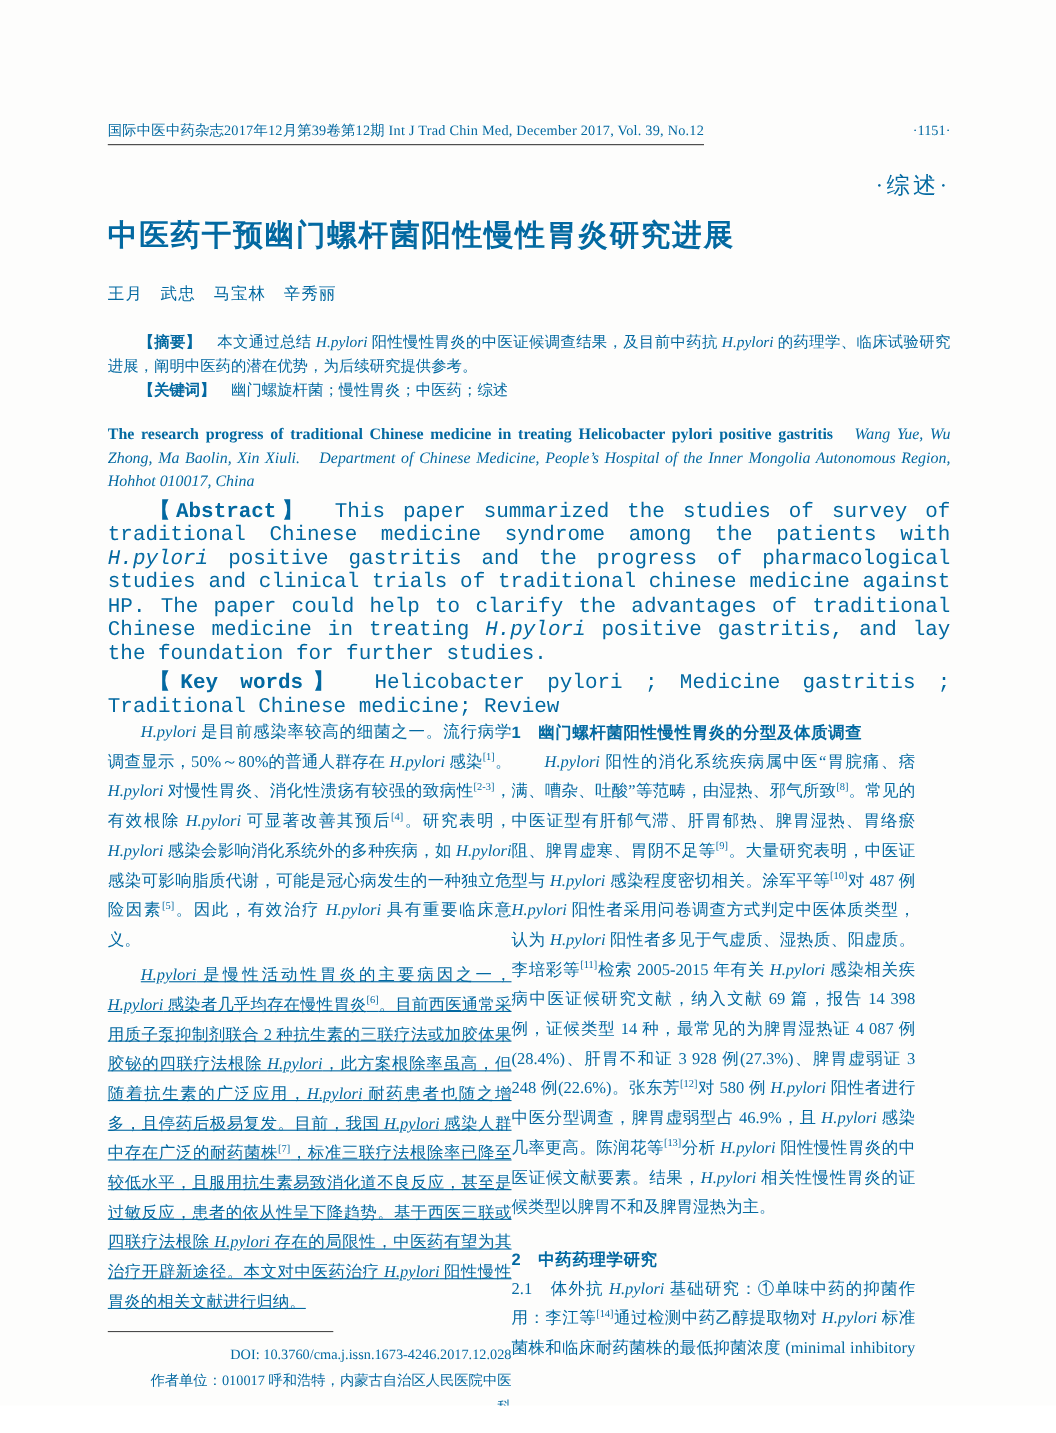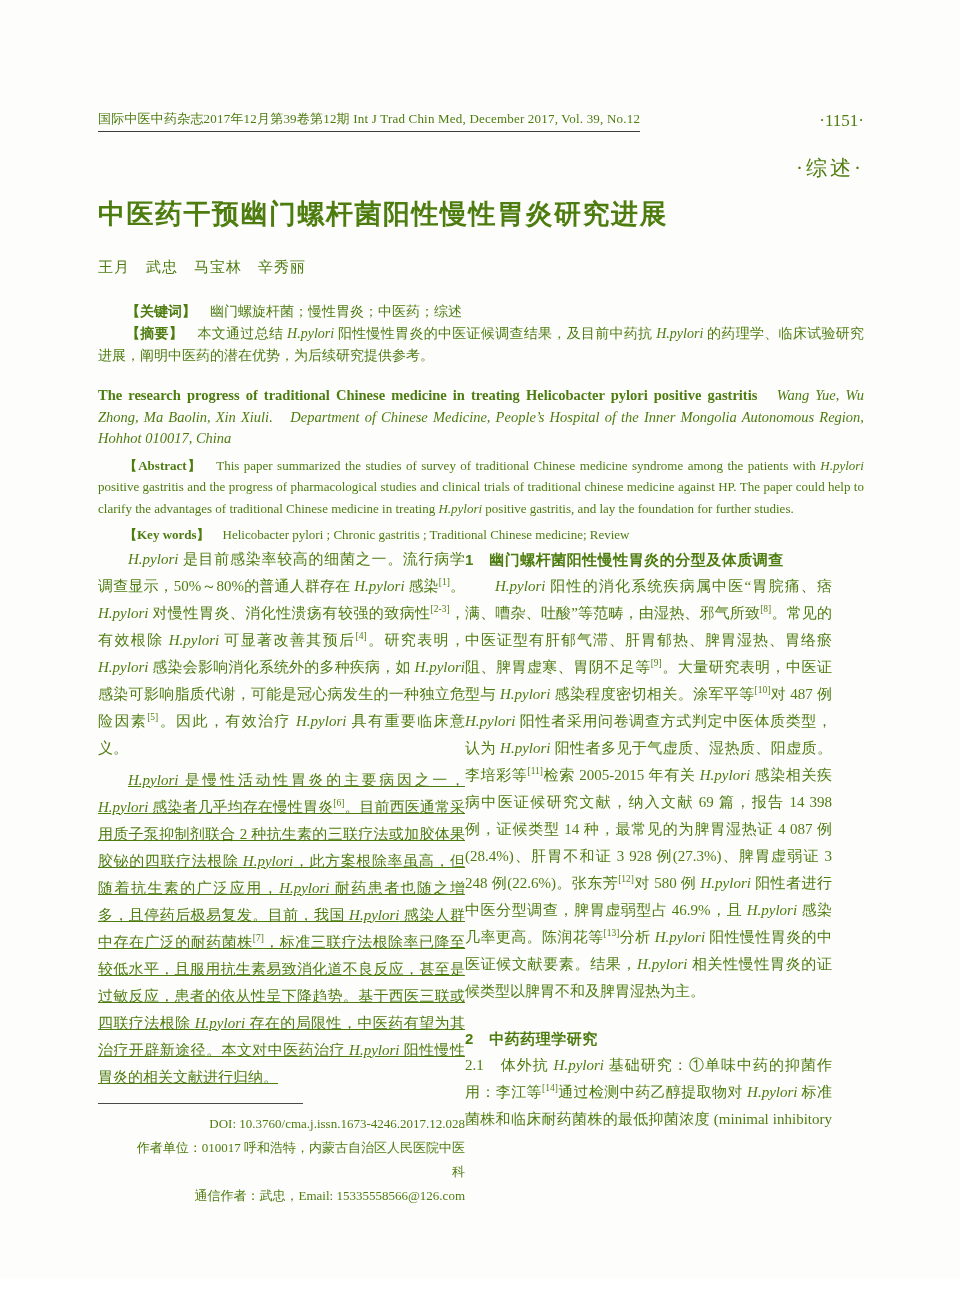--- a/index.html
+++ b/index.html
@@ -2,43 +2,43 @@
 <html lang="zh"><head>
 <meta charset="utf-8">
 <style>
   * { margin:0; padding:0; box-sizing:border-box; }
   html, body { background:#ffffff; }
   body { width:960px; }
   .page {
     position:relative; width:960px; height:1278px;
     background:#fdfdfc; overflow:hidden;
     font-family:"Liberation Serif","DejaVu Serif",serif;
-    color:#4d7c0f;
+    color:#0369a1;
   }
   .content { position:absolute; left:98px; top:0; width:766px; }
 
   .header { display:flex; justify-content:space-between; align-items:flex-start; padding-top:110px; }
   .journal-line { font-size:13px; letter-spacing:0.2px; border-bottom:1px solid #3c3c3c; padding-bottom:3px; white-space:nowrap; }
-  .page-number { font-size:17px; padding-top:1px; }
+  .page-number { font-size:13px; padding-top:1px; }
 
   .category { text-align:right; font-size:21px; margin-top:22px; letter-spacing:3px; }
 
   .title {
     font-family:Liberation Sans, sans-serif;
     font-weight:700; font-size:27px; letter-spacing:1.5px; margin-top:14px;
   }
   .authors { font-size:15px; margin-top:26px; letter-spacing:1px; }
 
   .abs-cn { margin-top:24px; font-size:14px; line-height:22px; text-align:justify; }
   .abs-cn p { text-indent:2em; }
 
   .en-block { margin-top:18px; font-size:14.5px; line-height:21.5px; text-align:justify; }
   .il { font-style:italic; }
 
-  .en-abs { font-size:13px; line-height:21.5px; text-align:justify; text-indent:2em; margin-top:5px; }
+  .en-abs { font-size:19px; line-height:21.5px; text-align:justify; text-indent:2em; margin-top:5px;font-family:Liberation Mono, monospace; }
 
   .columns { display:flex; }
   .col { width:367px; font-size:15px; line-height:27px; text-align:justify; }
   .col p.body { text-indent:2em; }
   .col p.p2 { margin-top:5px;text-decoration:underline; }
   .col p.h {
     font-weight:700; font-family:"Liberation Sans","DejaVu Sans",sans-serif;
     text-align:left; letter-spacing:0.5px;
   }
   .col p.h2 { margin-top:20px; }
@@ -63,30 +63,30 @@
       <div class="page-number">·1151·</div>
     </div>
 
     <div class="category">·综述·</div>
 
     <h1 class="title">中医药干预幽门螺杆菌阳性慢性胃炎研究进展</h1>
 
     <div class="authors">王月　武忠　马宝林　辛秀丽</div>
 
     <div class="abs-cn">
+      <p><span class="b">【摘要】　</span><span>本文通过总结 </span><span class="i">H.pylori</span><span> 阳性慢性胃炎的中医证候调查结果，及目前中药抗 </span><span class="i">H.pylori</span><span> 的药理学、临床试验研究进展，阐明中医药的潜在优势，为后续研究提供参考。</span></p>
       <p><span class="b">【关键词】　</span><span>幽门螺旋杆菌；慢性胃炎；中医药；综述</span></p>
-      <p><span class="b">【摘要】　</span><span>本文通过总结 </span><span class="i">H.pylori</span><span> 阳性慢性胃炎的中医证候调查结果，及目前中药抗 </span><span class="i">H.pylori</span><span> 的药理学、临床试验研究进展，阐明中医药的潜在优势，为后续研究提供参考。</span></p>
     </div>
 
     <div class="en-block">
       <p><span class="b">The research progress of traditional Chinese medicine in treating Helicobacter pylori positive gastritis</span><span>　</span><span class="i">Wang Yue, Wu Zhong, Ma Baolin, Xin Xiuli.</span><span>　</span><span class="i">Department of Chinese Medicine, People’s Hospital of the Inner Mongolia Autonomous Region, Hohhot 010017, China</span></p>
     </div>
 
     <p class="en-abs"><span class="b">【Abstract】　</span><span>This paper summarized the studies of survey of traditional Chinese medicine syndrome among the patients with </span><span class="i">H.pylori</span><span> positive gastritis and the progress of pharmacological studies and clinical trials of traditional chinese medicine against HP. The paper could help to clarify the advantages of traditional Chinese medicine in treating </span><span class="i">H.pylori</span><span> positive gastritis, and lay the foundation for further studies.</span></p>
-    <p class="en-abs"><span class="b">【Key words】　</span><span>Helicobacter pylori ; Chronic gastritis ; Traditional Chinese medicine; Review</span></p>
+    <p class="en-abs"><span class="b">【Key words】　</span><span>Helicobacter pylori ; Medicine gastritis ; Traditional Chinese medicine; Review</span></p>
 
     <div class="columns">
 
       <div class="col">
         <p class="body"><span class="i">H.pylori</span><span> 是目前感染率较高的细菌之一。流行病学调查显示，50%～80%的普通人群存在 </span><span class="i">H.pylori</span><span> 感染</span><sup>[1]</sup><span>。</span><span class="i">H.pylori</span><span> 对慢性胃炎、消化性溃疡有较强的致病性</span><sup>[2-3]</sup><span>，有效根除 </span><span class="i">H.pylori</span><span> 可显著改善其预后</span><sup>[4]</sup><span>。研究表明，</span><span class="i">H.pylori</span><span> 感染会影响消化系统外的多种疾病，如 </span><span class="i">H.pylori</span><span> 感染可影响脂质代谢，可能是冠心病发生的一种独立危险因素</span><sup>[5]</sup><span>。因此，有效治疗 </span><span class="i">H.pylori</span><span> 具有重要临床意义。</span></p>
         <p class="body p2"><span class="i">H.pylori</span><span> 是慢性活动性胃炎的主要病因之一，</span><span class="i">H.pylori</span><span> 感染者几乎均存在慢性胃炎</span><sup>[6]</sup><span>。目前西医通常采用质子泵抑制剂联合 2 种抗生素的三联疗法或加胶体果胶铋的四联疗法根除 </span><span class="i">H.pylori</span><span>，此方案根除率虽高，但随着抗生素的广泛应用，</span><span class="i">H.pylori</span><span> 耐药患者也随之增多，且停药后极易复发。目前，我国 </span><span class="i">H.pylori</span><span> 感染人群中存在广泛的耐药菌株</span><sup>[7]</sup><span>，标准三联疗法根除率已降至较低水平，且服用抗生素易致消化道不良反应，甚至是过敏反应，患者的依从性呈下降趋势。基于西医三联或四联疗法根除 </span><span class="i">H.pylori</span><span> 存在的局限性，中医药有望为其治疗开辟新途径。本文对中医药治疗 </span><span class="i">H.pylori</span><span> 阳性慢性胃炎的相关文献进行归纳。</span></p>
         <div class="footnote">
           <div class="fn-rule"></div>
           <div class="fn-line">DOI: 10.3760/cma.j.issn.1673-4246.2017.12.028</div>
           <div class="fn-line">作者单位：010017 呼和浩特，内蒙古自治区人民医院中医科</div>

